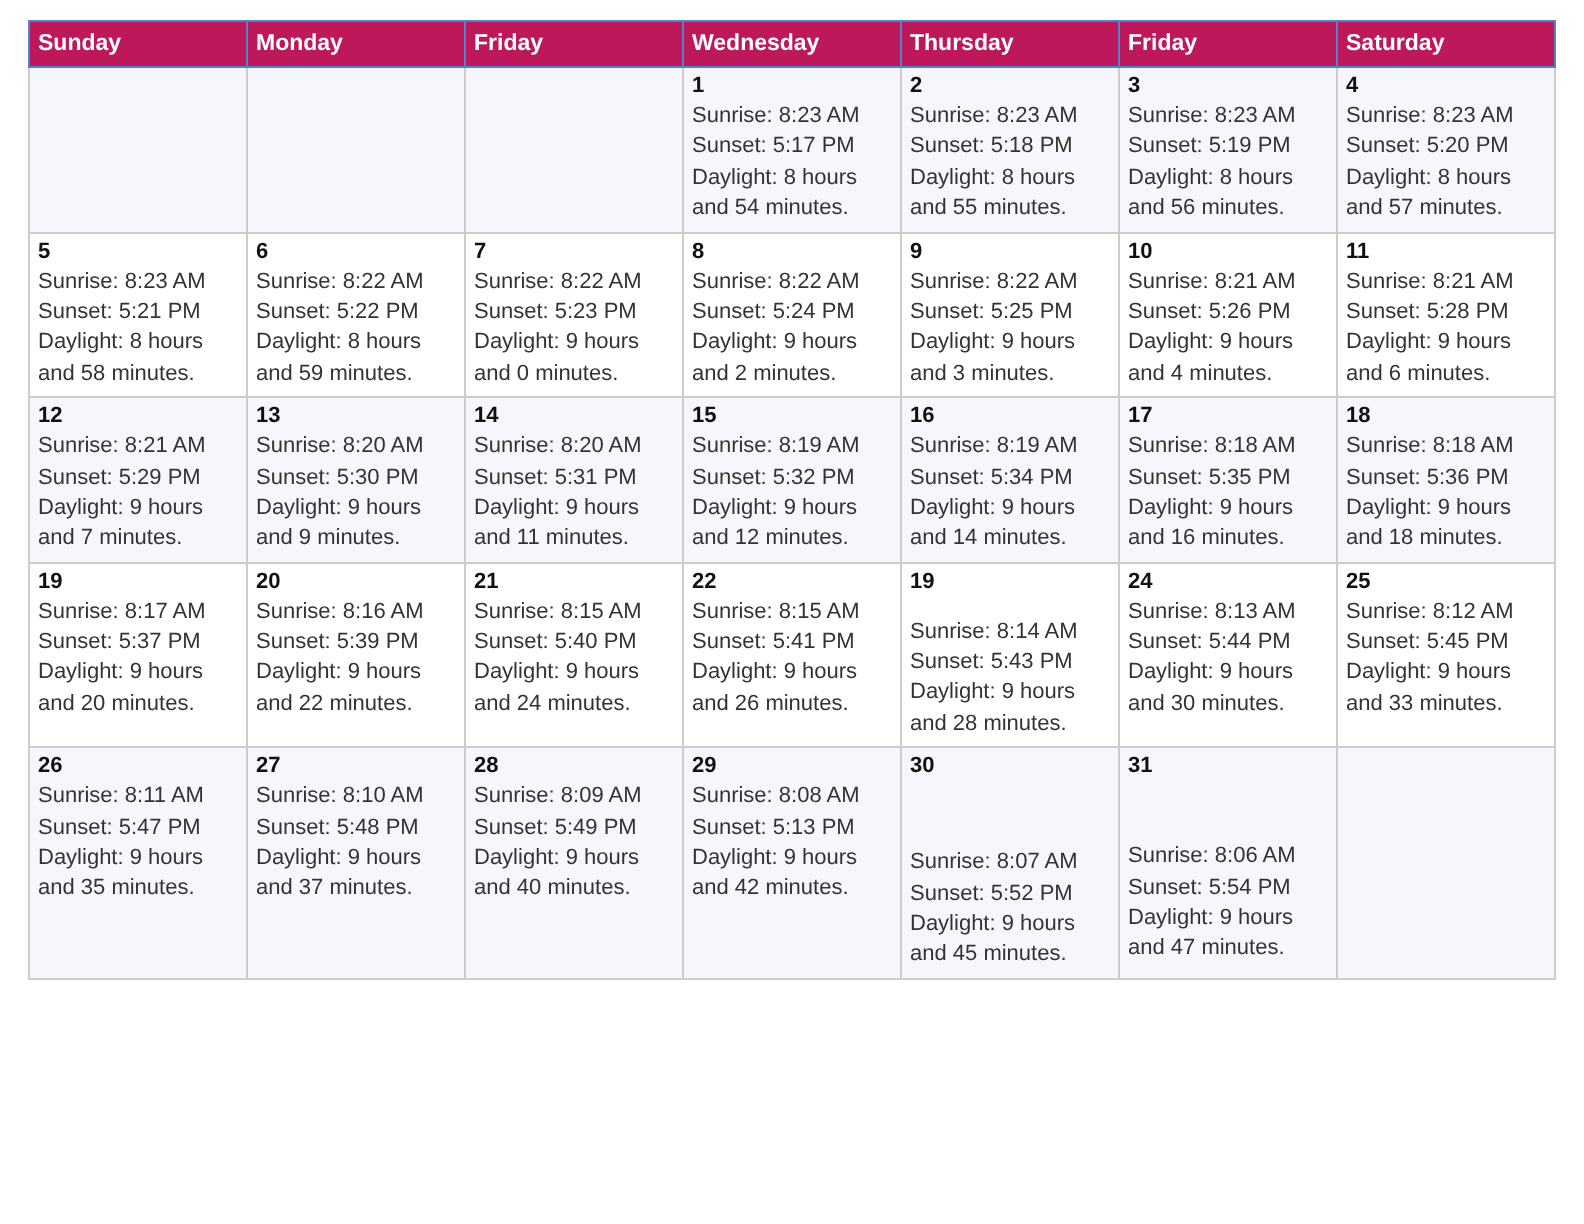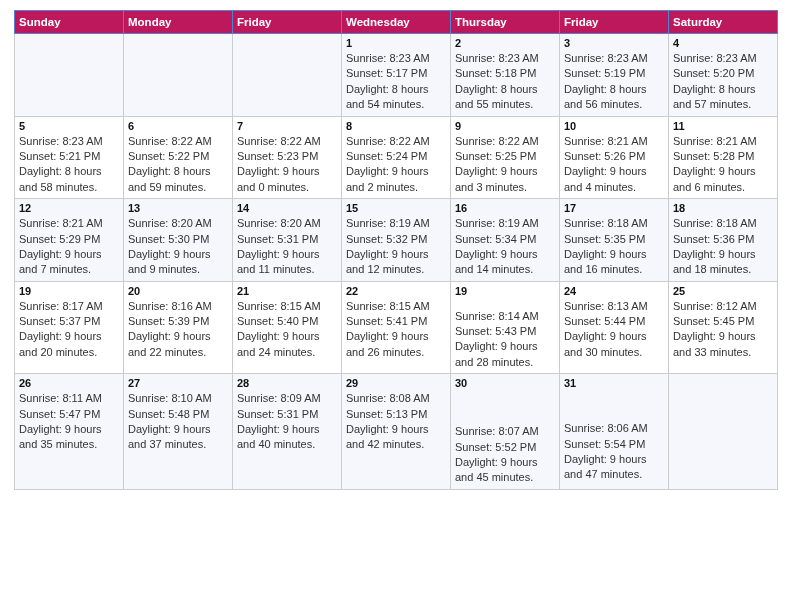--- a/index.html
+++ b/index.html
@@ -317,21 +317,21 @@
           <td>
             <div class="day-number">27</div>
             <div class="day-info" style="white-space: pre-line;">Sunrise: 8:10 AM
 Sunset: 5:48 PM
 Daylight: 9 hours
 and 37 minutes.</div>
           </td>
           <td>
             <div class="day-number">28</div>
             <div class="day-info" style="white-space: pre-line;">Sunrise: 8:09 AM
-Sunset: 5:31 PM
+Sunset: 5:49 PM
 Daylight: 9 hours
 and 40 minutes.</div>
           </td>
           <td>
             <div class="day-number">29</div>
             <div class="day-info" style="white-space: pre-line;">Sunrise: 8:08 AM
 Sunset: 5:13 PM
 Daylight: 9 hours
 and 42 minutes.</div>
           </td>

